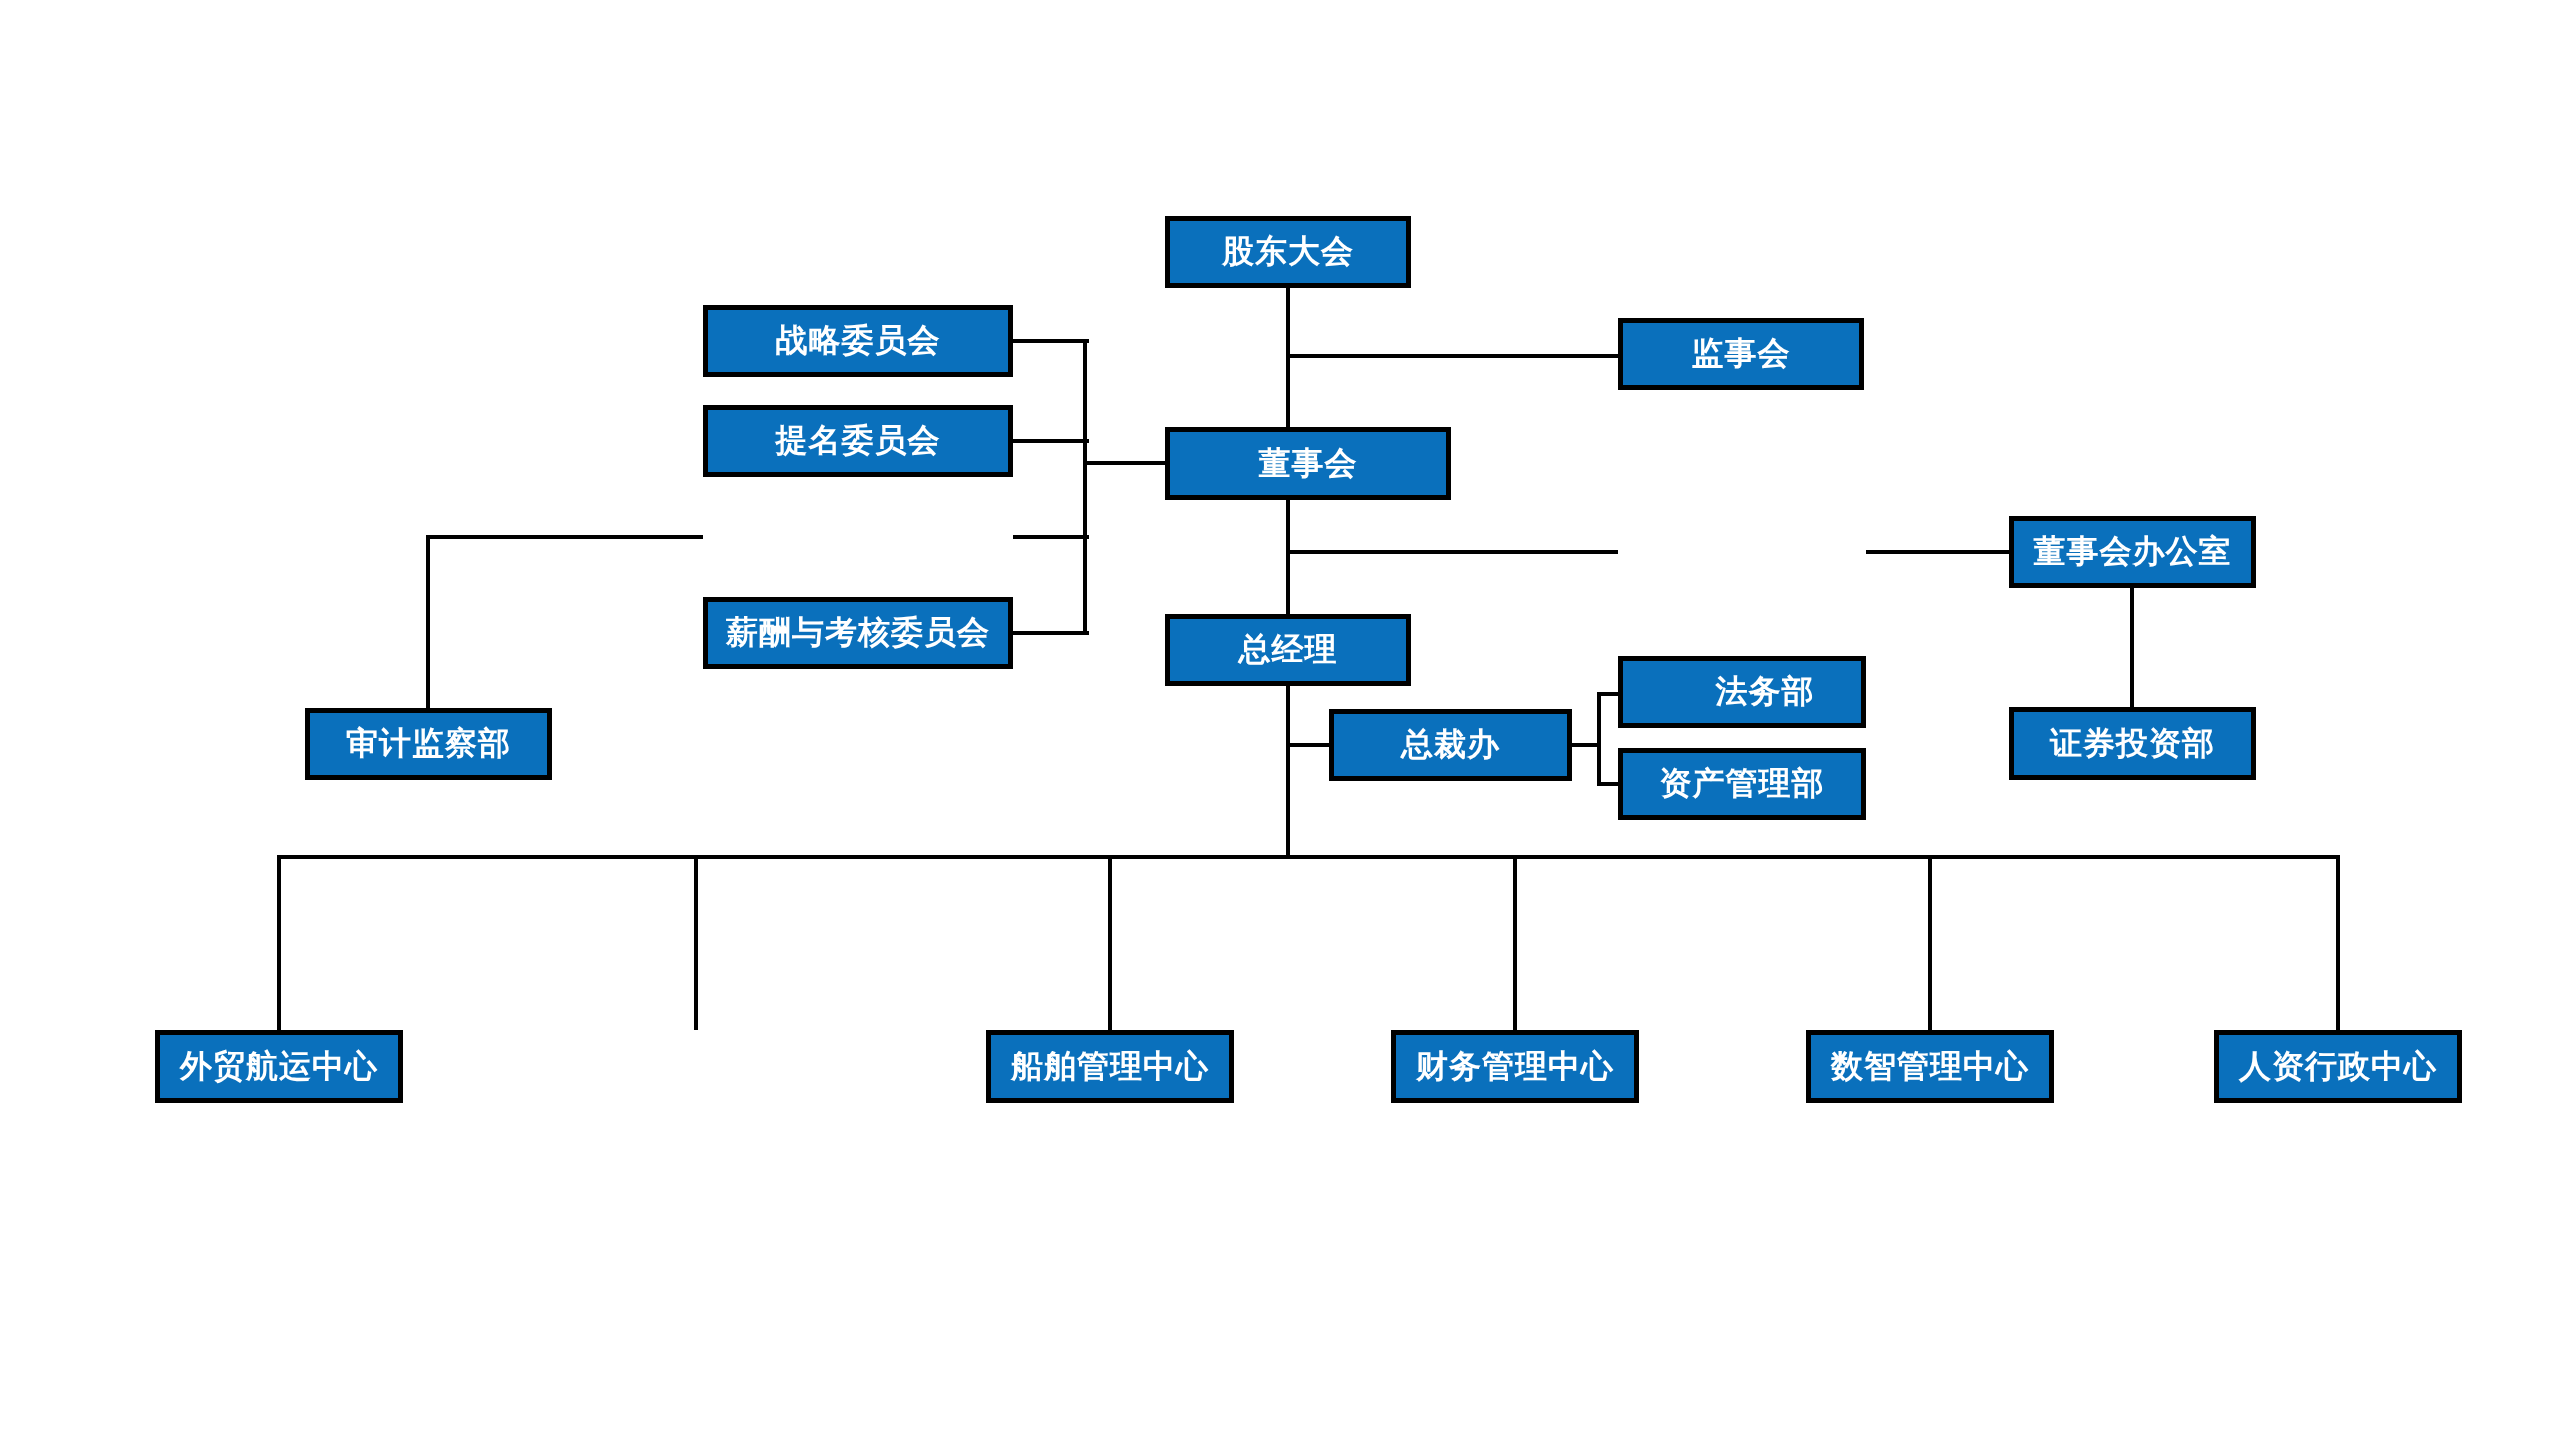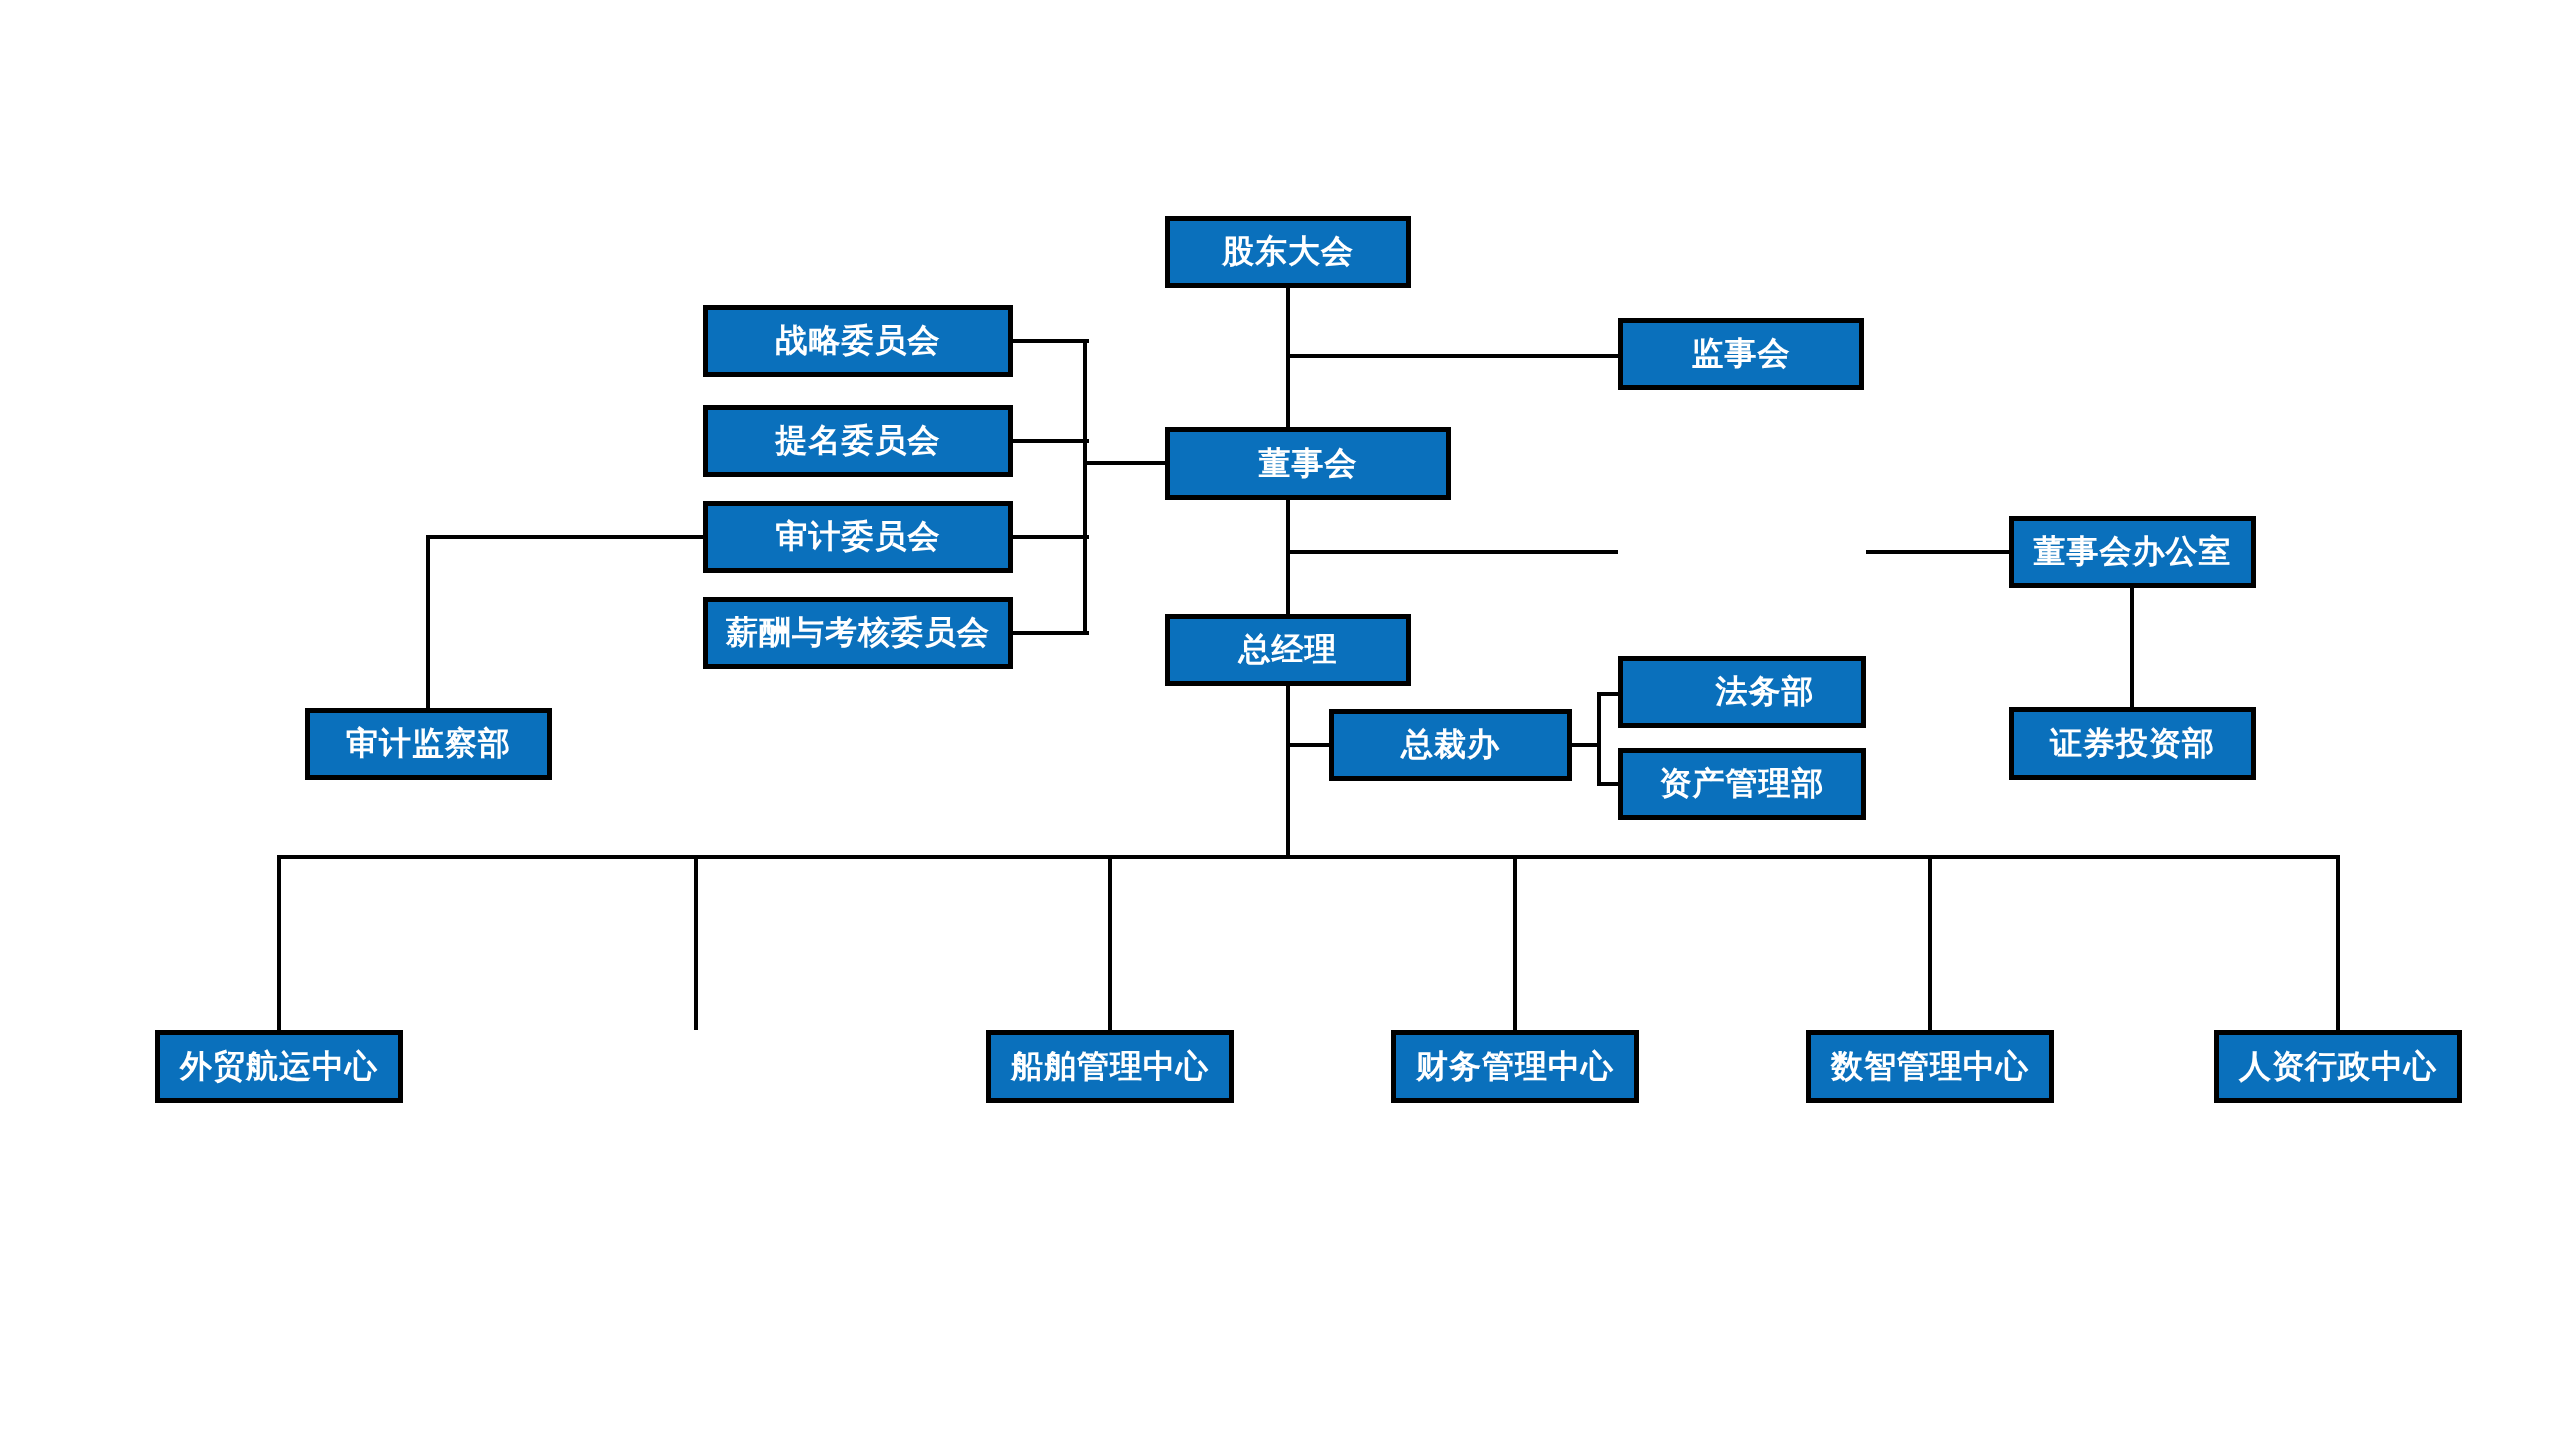--- a/index.html
+++ b/index.html
@@ -101,23 +101,20 @@
   </div>
 
   <div class="node" style="left:703px; top:305px; width:310px; height:72px;">
     <span>战略委员会</span>
   </div>
 
   <div class="node" style="left:703px; top:405px; width:310px; height:72px;">
     <span>提名委员会</span>
   </div>
 
-  <div class="node" style="left:703px; top:501px; width:310px; height:72px;">
-    <span>审计委员会</span>
-  </div>
 
   <div class="node" style="left:703px; top:597px; width:310px; height:72px;">
     <span>薪酬与考核委员会</span>
   </div>
 
   <div class="node" style="left:305px; top:708px; width:247px; height:72px;">
     <span>审计监察部</span>
   </div>
 
   <div class="node" style="left:1165px; top:614px; width:246px; height:72px;">

